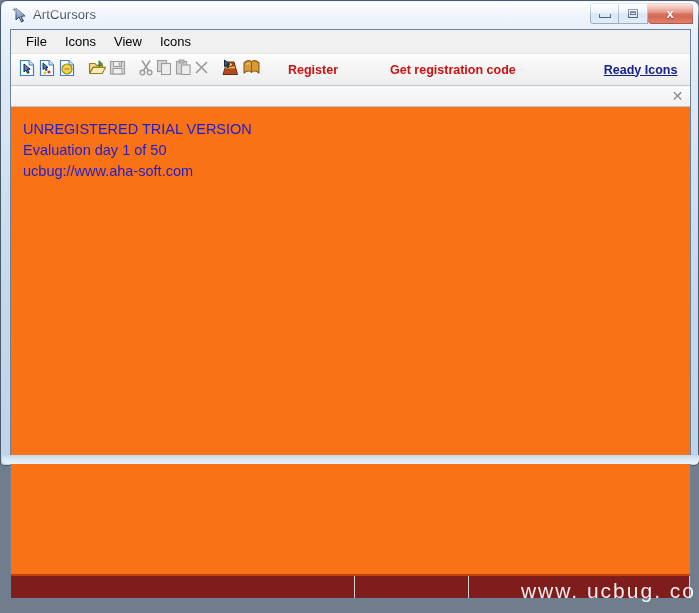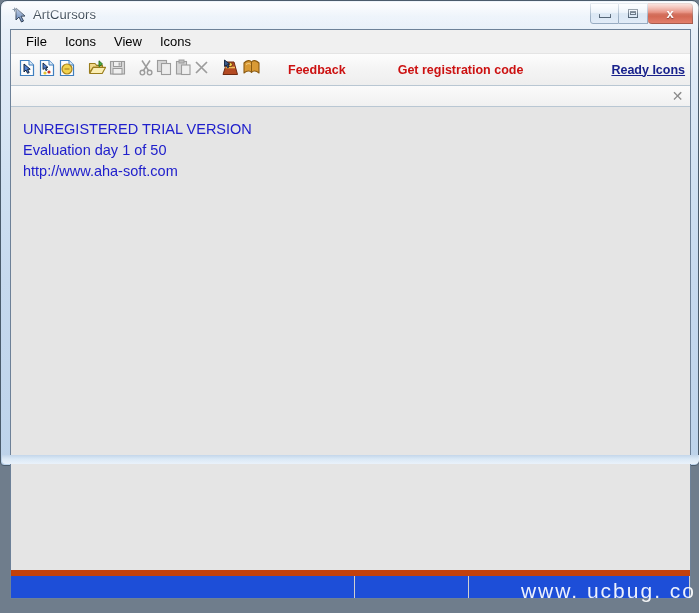--- a/index.html
+++ b/index.html
@@ -81,28 +81,28 @@
     background:linear-gradient(to bottom,#fbfbfb,#f1f1f1);
     border-bottom:1px solid #b9c7d3;
   }
   .nag-close{
     position:absolute;right:4px;top:1px;width:17px;height:17px;
     display:flex;align-items:center;justify-content:center;
     color:#8a8a8a;font-size:14px;line-height:1;
   }
 
   
-  .workspace{flex:1 1 auto;background:#e5e5e5;position:relative;overflow:hidden;}
+  .workspace{flex:1 1 auto;background:#f97316;position:relative;overflow:hidden;}
   .trial{position:absolute;left:12px;top:12px;}
   .trial div{color:#2020cc;font-size:14.5px;line-height:21px;white-space:nowrap;font-family:"Liberation Sans",sans-serif;}
 
   
   .statusbar{
     height:22px;flex:0 0 auto;position:relative;
-    background:#1d4ed8;border-top:6px solid #c2410c;display:flex;
+    background:#7f1d1d;border-top:2px solid #c2410c;display:flex;
   }
   .status-pane{height:100%;border-right:1px solid #cfcfcf;box-sizing:border-box;font-size:11px;color:#333;display:flex;align-items:center;padding-left:5px;}
   .status-pane:last-child{border-right:none;}
   .watermark{
     position:absolute;right:-6px;bottom:-5px;
     font-size:21px;color:rgba(255,255,255,.92);
     letter-spacing:2px;white-space:nowrap;pointer-events:none;
     font-family:"Liberation Sans",sans-serif;
   }
 
@@ -267,35 +267,35 @@
       <div class="tb-btn">
         <span>
           <svg width="19" height="17" viewBox="0 0 19 17">
             <path d="M2 4 C5 1, 8 1, 9.5 3 C11 1, 14 1, 17 4 L17 14 C14 11.5, 11 11.5, 9.5 13.5 C8 11.5, 5 11.5, 2 14 Z" fill="#d99a35" stroke="#8a5a12" stroke-width="1.1" stroke-linejoin="round"></path>
             <path d="M9.5 3 V13.5" stroke="#8a5a12" stroke-width="1"></path>
             <path d="M4 5.5 C6 4.2, 7.6 4.4, 8.6 5.4" stroke="#f3d79a" stroke-width=".9" fill="none"></path>
           </svg>
         </span>
       </div>
 
-      <div class="tb-link red" style="margin-left:25px">Feedback</div>
+      <div class="tb-link red" style="margin-left:25px">Register</div>
       <div class="tb-link red" style="margin-left:52px">Get registration code</div>
       <div class="tb-link blue" style="margin-left:40px">Ready Icons</div>
       <div class="tb-link blue" style="margin-left:38px">Feedback</div>
     </div>
 
     <div class="nagbar">
       <div class="nag-close">✕</div>
     </div>
 
     <div class="workspace">
       <div class="trial">
         <div>UNREGISTERED TRIAL VERSION</div>
         <div>Evaluation day 1 of 50</div>
-        <div>http://www.aha-soft.com</div>
+        <div>ucbug://www.aha-soft.com</div>
       </div>
     </div>
 
     <div class="statusbar">
       <div class="status-pane" style="width:344px"></div>
       <div class="status-pane" style="width:114px"></div>
       <div class="status-pane" style="flex:1"></div>
       <div class="watermark">www. ucbug. co</div>
     </div>
 

